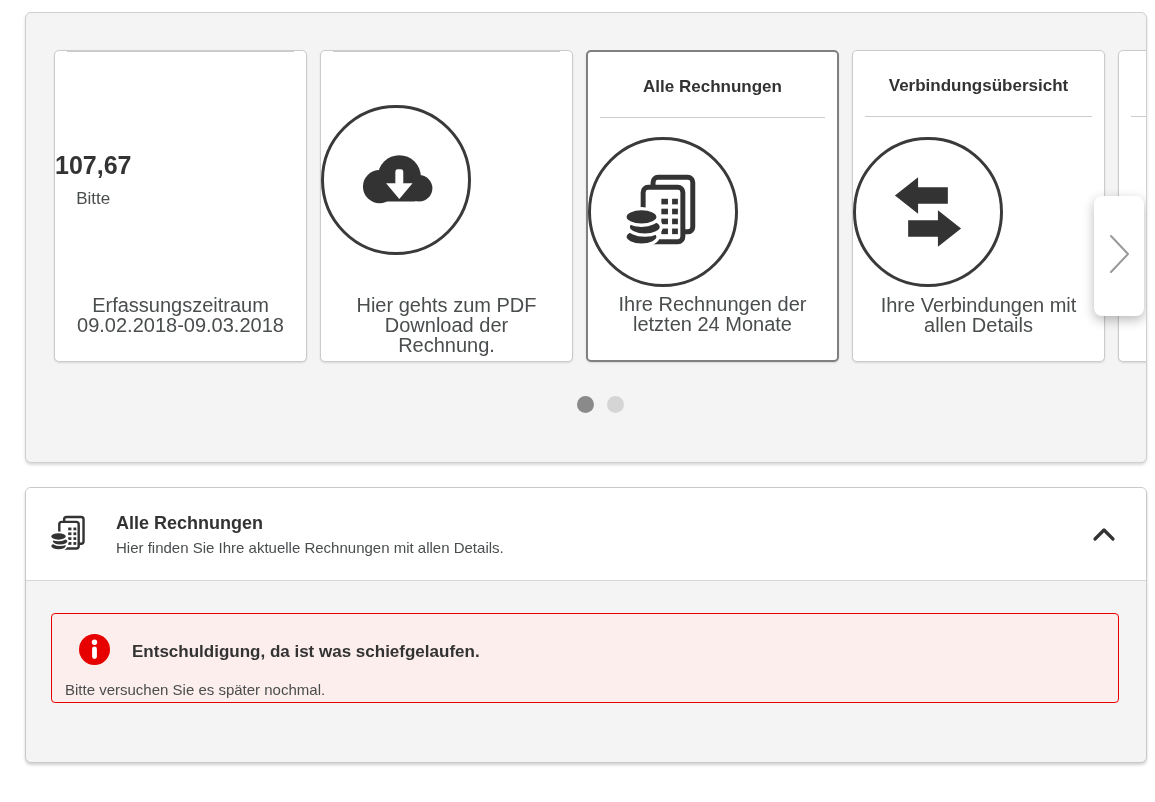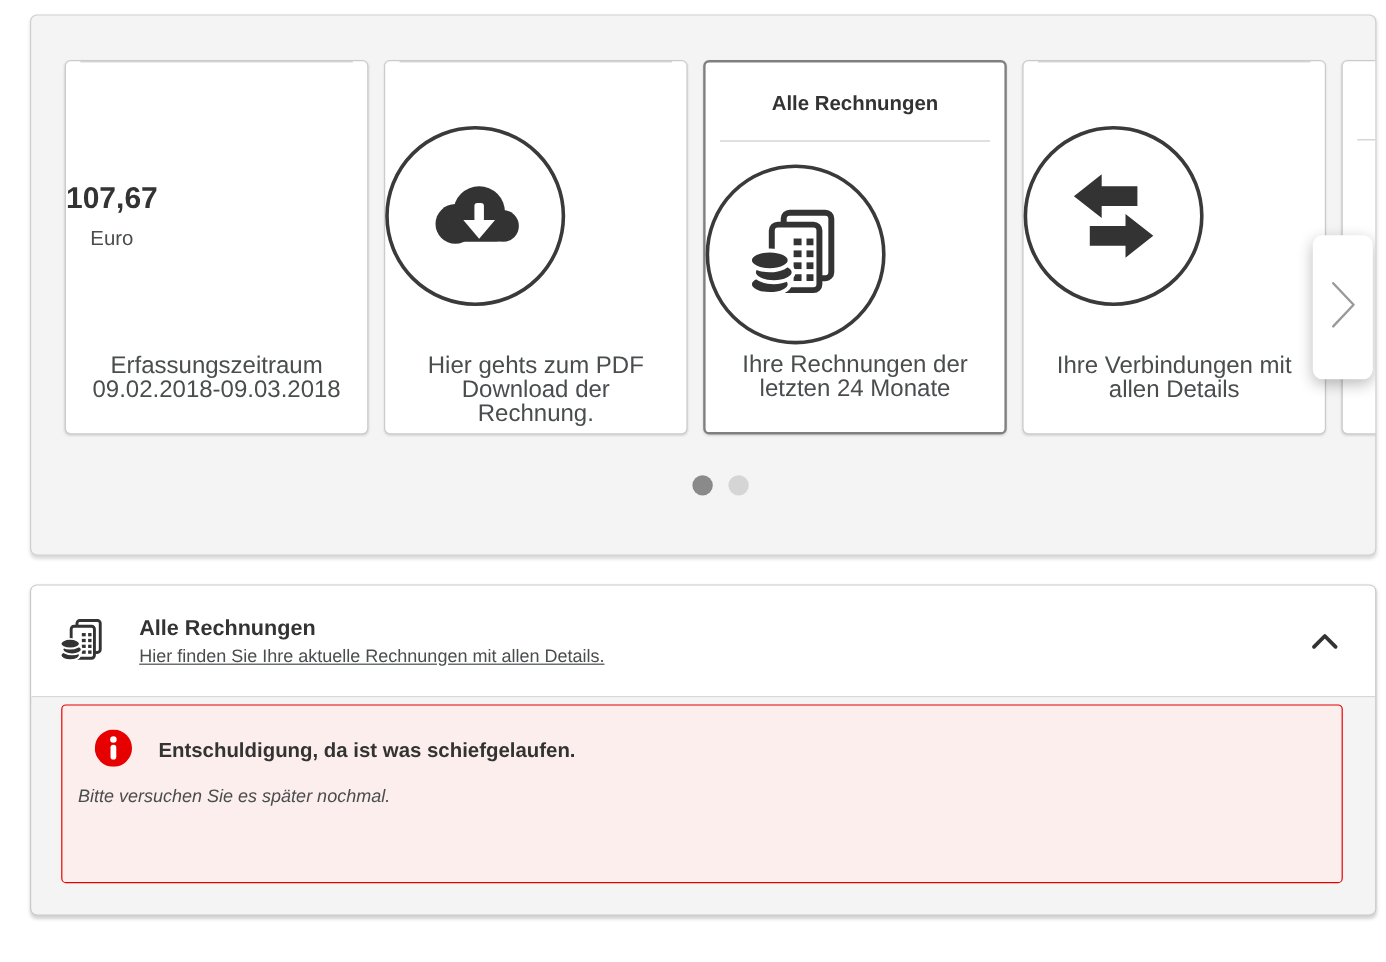--- a/index.html
+++ b/index.html
@@ -40,42 +40,42 @@
 
   
   .panel-bottom { position:absolute; left:25px; top:487px; width:1122px; height:276px;
     background:#f4f4f4; border:1px solid #c9c9c9; border-radius:6px;
     box-shadow:0 2px 3px rgba(0,0,0,.18); overflow:hidden; }
   .acc-header { background:#fff; height:93px; border-bottom:1px solid #d8d8d8;
     display:flex; align-items:center; padding:0 30px 0 22px; cursor:pointer; }
   .acc-icon { width:42px; display:flex; justify-content:center; }
   .acc-text { margin-left:26px; }
   .acc-title { font-size:18px; font-weight:bold; color:#333; margin-bottom:5px; }
-  .acc-sub { font-size:15px; color:#4a4d4e;text-decoration:underline; }
+  .acc-sub { font-size:15px; color:#4a4d4e; }
   .acc-chevron { margin-left:auto; display:flex; align-items:center; cursor:pointer; }
 
-  .alert { position:relative; margin:6px 27px 0 25px; height:149px;
+  .alert { position:relative; margin:32px 27px 0 25px; height:90px;
     background:#fdeeee; border:1px solid #e60000; border-radius:4px; }
   .alert-icon { position:absolute; left:27px; top:20px; }
   .alert-title { position:absolute; left:80px; top:28px; font-size:17px;
     font-weight:bold; color:#333; }
-  .alert-body { position:absolute; left:13px; top:67px; font-size:15px; color:#4a4d4e;font-style:italic; }
+  .alert-body { position:absolute; left:13px; top:67px; font-size:15px; color:#4a4d4e; }
 </style>
 </head>
 <body>
 
 <div class="panel-top">
   <div class="cards-row">
 
     <div class="card">
       <div class="card-divider"></div>
       <div class="card-middle">
         <div class="amount-block">
           <div class="amount">107,67</div>
-          <div class="currency">Euro</div>
+          <div class="currency">Bitte</div>
         </div>
       </div>
       <div class="card-caption">
         <span>Erfassungszeitraum</span>
         <span>09.02.2018-09.03.2018</span>
       </div>
     </div>
 
     <div class="card">
       <div class="card-divider"></div>
@@ -117,20 +117,21 @@
             <ellipse cx="13" cy="41" rx="10" ry="5" fill="#333" stroke="#fff" stroke-width="2"></ellipse>
             <ellipse cx="15" cy="35" rx="10" ry="5" fill="#333" stroke="#fff" stroke-width="2"></ellipse>
             <ellipse cx="13" cy="29" rx="10" ry="5" fill="#333" stroke="#fff" stroke-width="2"></ellipse>
           </svg>
         </div>
       </div>
       <div class="card-caption">Ihre Rechnungen der letzten 24 Monate</div>
     </div>
 
     <div class="card">
+      <div class="card-title">Verbindungsübersicht</div>
       <div class="card-divider"></div>
       <div class="card-middle">
         <div class="icon-circle">
           <svg width="86" height="86" viewBox="0 0 52 52">
             <path d="M6,16 L20,5 V11 H38 V21 H20 V27 Z" fill="#333"></path>
             <path d="M46,36 L32,25 V31 H14 V41 H32 V47 Z" fill="#333"></path>
           </svg>
         </div>
       </div>
       <div class="card-caption">Ihre Verbindungen mit allen Details</div>

